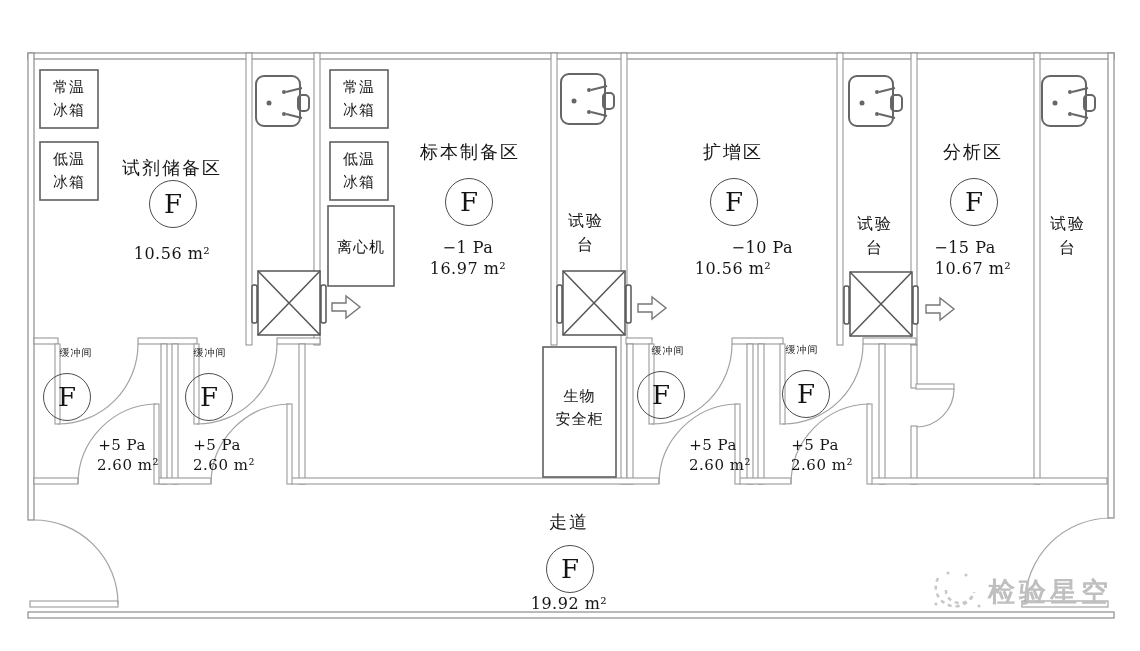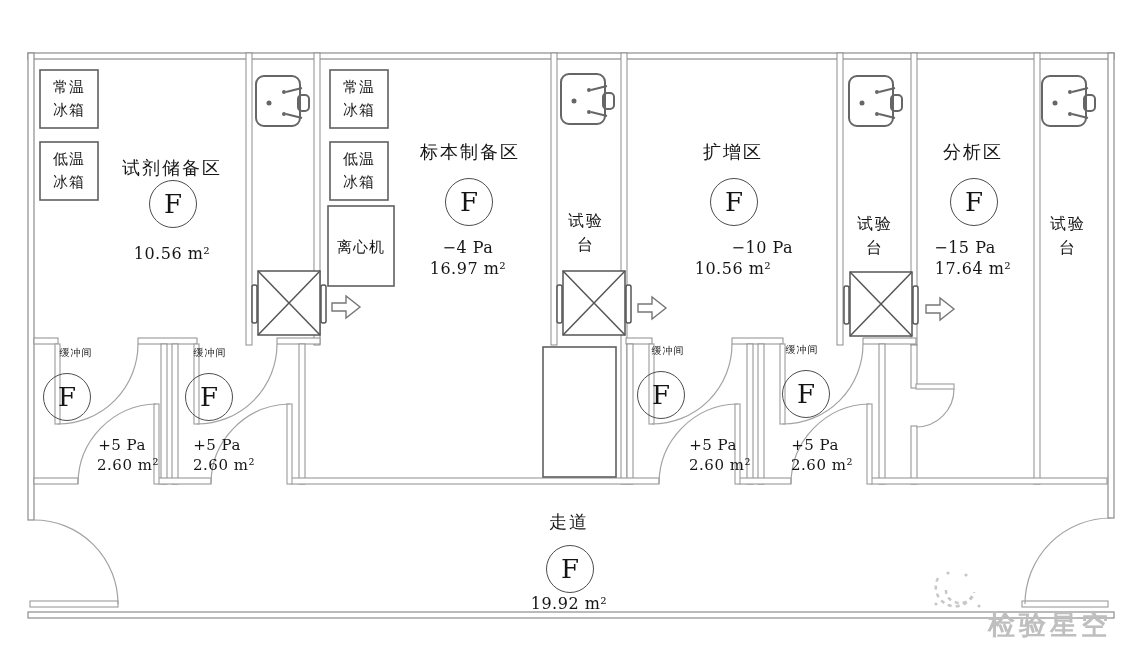--- a/index.html
+++ b/index.html
@@ -11,21 +11,21 @@
   .name{font-size:18px;letter-spacing:2px;}
   .num{font-size:16px;letter-spacing:0.5px;}
   .bname{font-size:10px;letter-spacing:1px;}
   .bnum{font-size:15px;letter-spacing:0.5px;}
   .equip{font-size:15px;letter-spacing:1px;line-height:1.5;}
   .bench{font-size:16px;letter-spacing:2px;line-height:1.5;margin-top:44px;}
   .fcircle{position:absolute;width:46px;height:46px;border:1.6px solid #4d4d4d;border-radius:50%;
        display:flex;align-items:center;justify-content:center;background:transparent;}
   .fcircle span{font-size:26px;color:#141414;font-family:"DejaVu Serif","Liberation Serif",serif;}
   .wm-text{position:absolute;font-family:"DejaVu Sans","Liberation Sans",sans-serif;
-       font-weight:bold;font-size:27px;color:#bfbfbf;letter-spacing:4px;text-align:left;margin-top:33px;}
+       font-weight:bold;font-size:27px;color:#bfbfbf;letter-spacing:4px;text-align:left;}
 </style>
 </head>
 <body>
 
 <div id="plan">
 
   <svg width="1140" height="651" viewBox="0 0 1140 651">
 
     <g fill="#ffffff" stroke="#8d8d8d" stroke-width="1.2">
       <rect x="28" y="53" width="1086" height="6"></rect>
@@ -184,26 +184,26 @@
     </g>
   </svg>
 
   <div class="lbl name" style="left:110px;top:148px;width:124px;margin-top:8px;">试剂储备区</div>
   <div class="lbl name" style="left:405px;top:140px;width:130px;">标本制备区</div>
   <div class="lbl name" style="left:673px;top:140px;width:120px;">扩增区</div>
   <div class="lbl name" style="left:913px;top:140px;width:120px;">分析区</div>
   <div class="lbl name" style="left:509px;top:510px;width:120px;">走道</div>
 
   <div class="lbl num" style="left:110px;top:243px;width:124px;">10.56 m²</div>
-  <div class="lbl num" style="left:408px;top:237px;width:120px;">−4 Pa</div>
+  <div class="lbl num" style="left:408px;top:237px;width:120px;">−1 Pa</div>
   <div class="lbl num" style="left:408px;top:258px;width:120px;">16.97 m²</div>
   <div class="lbl num" style="left:673px;top:237px;width:120px;text-align:right;">−10 Pa</div>
   <div class="lbl num" style="left:673px;top:258px;width:120px;">10.56 m²</div>
   <div class="lbl num" style="left:913px;top:237px;width:104px;">−15 Pa</div>
-  <div class="lbl num" style="left:913px;top:258px;width:120px;">17.64 m²</div>
+  <div class="lbl num" style="left:913px;top:258px;width:120px;">10.67 m²</div>
   <div class="lbl num" style="left:509px;top:593px;width:120px;">19.92 m²</div>
 
   <div class="lbl bname" style="left:44px;top:346px;width:64px;">缓冲间</div>
   <div class="lbl bnum" style="left:74px;top:436px;width:96px;">+5 Pa</div>
   <div class="lbl bnum" style="left:78px;top:456px;width:100px;">2.60 m²</div>
 
   <div class="lbl bname" style="left:178px;top:346px;width:64px;">缓冲间</div>
   <div class="lbl bnum" style="left:169px;top:436px;width:96px;">+5 Pa</div>
   <div class="lbl bnum" style="left:174px;top:456px;width:100px;">2.60 m²</div>
 
@@ -223,20 +223,22 @@
 冰箱</div>
   <div class="lbl equip" style="left:330px;top:148px;width:58px;">低温
 冰箱</div>
   <div class="lbl equip" style="left:326px;top:236px;width:70px;">离心机</div>
   <div class="lbl bench" style="left:566px;top:165px;width:40px;">试验
 台</div>
   <div class="lbl bench" style="left:855px;top:168px;width:40px;">试验
 台</div>
   <div class="lbl bench" style="left:1048px;top:168px;width:40px;">试验
 台</div>
+  <div class="lbl equip" style="left:543px;top:385px;width:73px;">生物
+安全柜</div>
 
   <div class="fcircle" style="left:149px;top:180px;">
       <span>F</span>
     </div>
   <div class="fcircle" style="left:445px;top:178px;">
       <span>F</span>
     </div>
   <div class="fcircle" style="left:710px;top:178px;">
       <span>F</span>
     </div>

